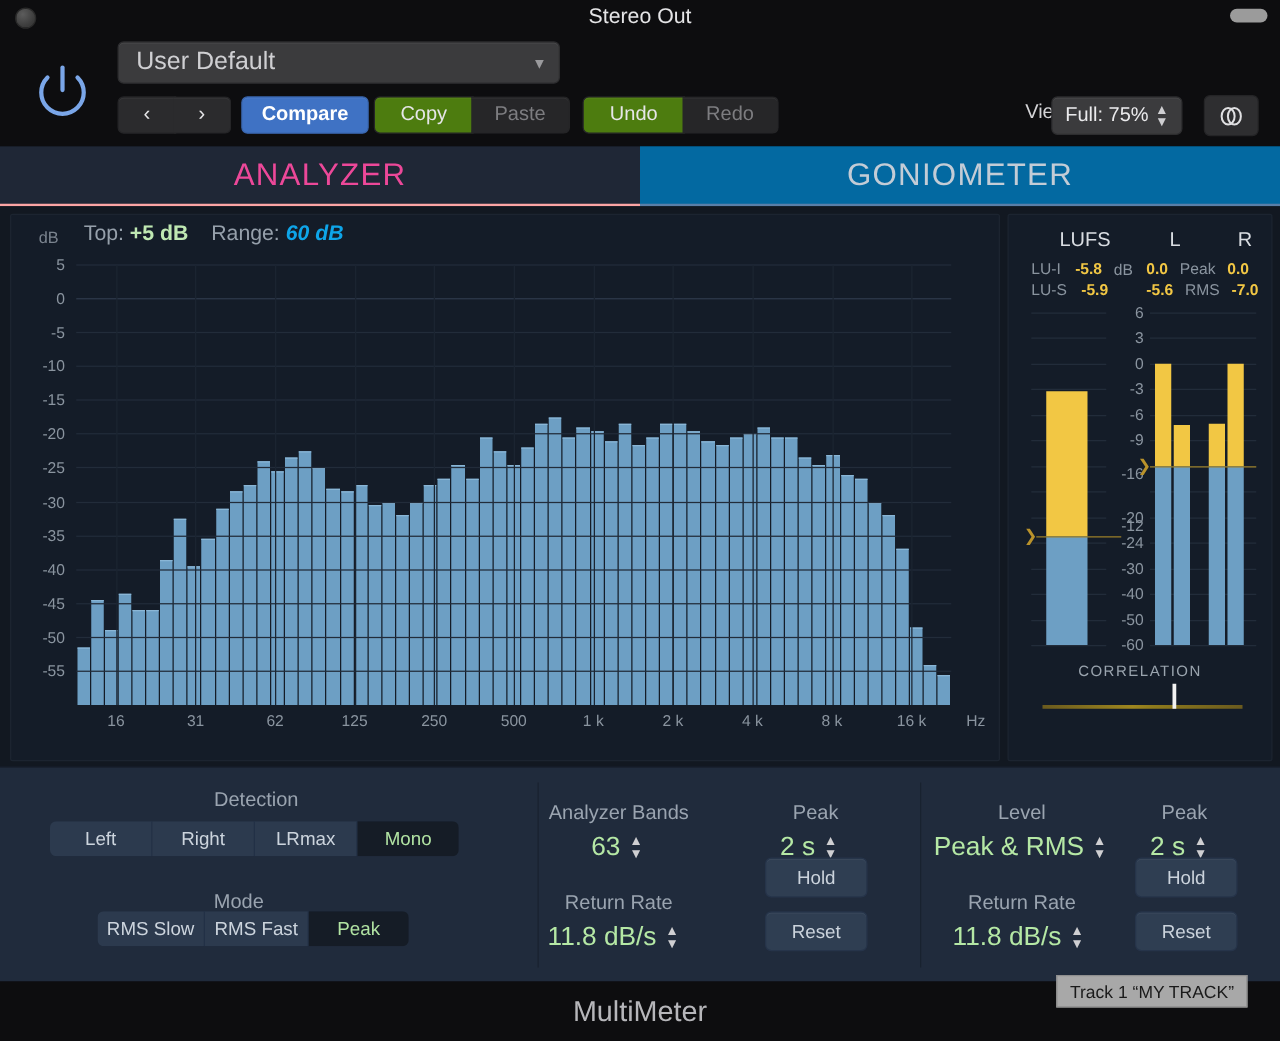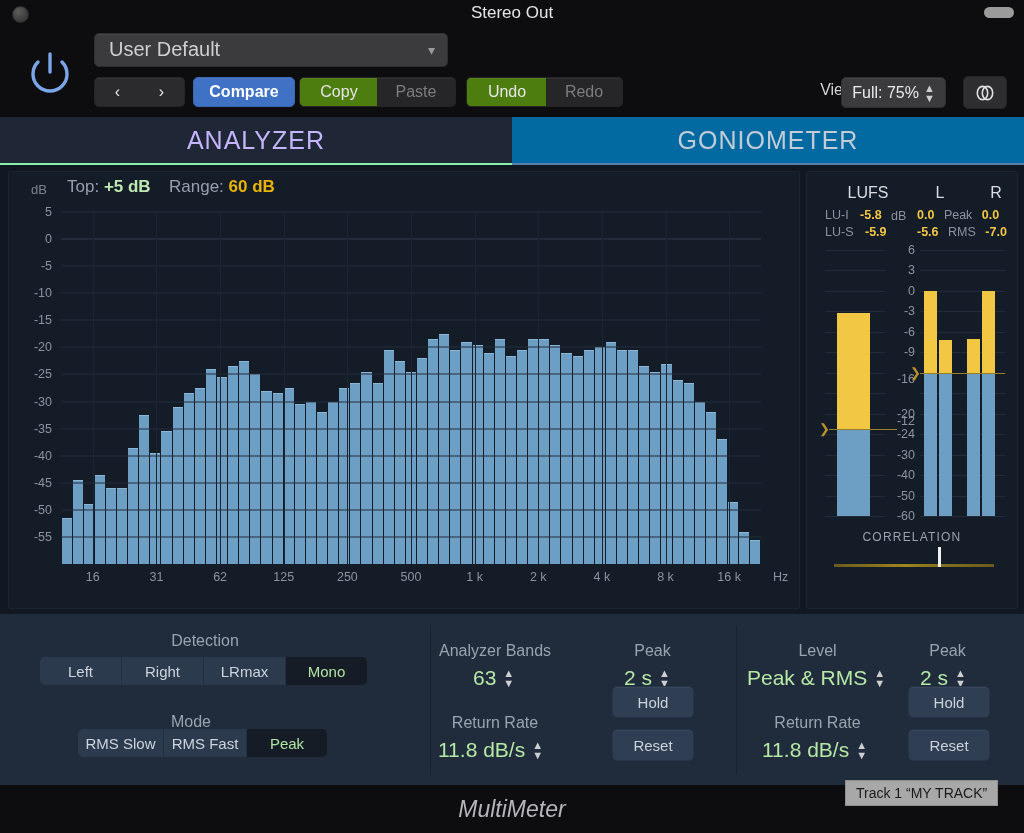--- a/index.html
+++ b/index.html
@@ -99,22 +99,22 @@
   .tabs {
     position: absolute; left: 0; top: 117px; width: 1024px; height: 48px;
     display: flex;
   }
   .tab {
     flex: 1; display: flex; align-items: center; justify-content: center;
     font-size: 25px; letter-spacing: 1px;
     cursor: pointer; user-select: none;
   }
   .tab.active {
-    background: #1f2736; color: #c4b5fd;
-    border-bottom: 2px solid #86efac;
+    background: #1f2736; color: #ec4899;
+    border-bottom: 2px solid #fca5a5;
   }
   .tab.inactive {
     background: #0369a1; color: #c3ccd6;
     border-bottom: 2px solid #5a7fa8;
   }
 
   
   .display {
     position: absolute; left: 0; top: 165px; width: 1024px; height: 448px;
     background: #121821;
@@ -131,21 +131,21 @@
   .anl-head .db-unit {
     position: absolute; left: 22px; top: 5px; color: #7b848f; font-size: 13px;
   }
   .anl-head .topval {
     position: absolute; left: 58px; top: 0; font-size: 17px; color: #96a0ab;
   }
   .anl-head .topval b { color: #bfe8b2; font-weight: bold; }
   .anl-head .rangeval {
     position: absolute; left: 160px; top: 0; font-size: 17px; color: #96a0ab;
   }
-  .anl-head .rangeval b { color: #eab308; font-weight: bold; }
+  .anl-head .rangeval b { color: #0ea5e9; font-weight: bold; font-style: italic; }
 
   .plot {
     position: absolute; left: 52px; top: 40px; right: 38px; bottom: 44px;
   }
   .ytick {
     position: absolute; right: 100%; width: 46px; text-align: right;
     padding-right: 9px; transform: translateY(-50%);
     color: #8a949f; font-size: 12.5px;
   }
   .gridline {
@@ -275,21 +275,21 @@
     position: absolute; top: 12px; width: 1px; height: 148px; background: #18222f;
   }
 
   
   .footer {
     position: absolute; left: 0; top: 785px; width: 1024px; height: 48px;
     background: #0d0d0f;
   }
   .footer .name {
     position: absolute; left: 0; top: 0; width: 1024px; text-align: center;
-    line-height: 48px; color: #b6b6ba; font-size: 23px; font-style: italic;
+    line-height: 48px; color: #b6b6ba; font-size: 23px;
   }
   .tooltip {
     position: absolute; left: 845px; top: 780px; height: 24px;
     padding: 0 10px;
     background: #a8a8a8; color: #1a1a1a; font-size: 14px;
     display: flex; align-items: center;
     border: 1px solid #8e8e8e;
   }
 </style>
 </head>

